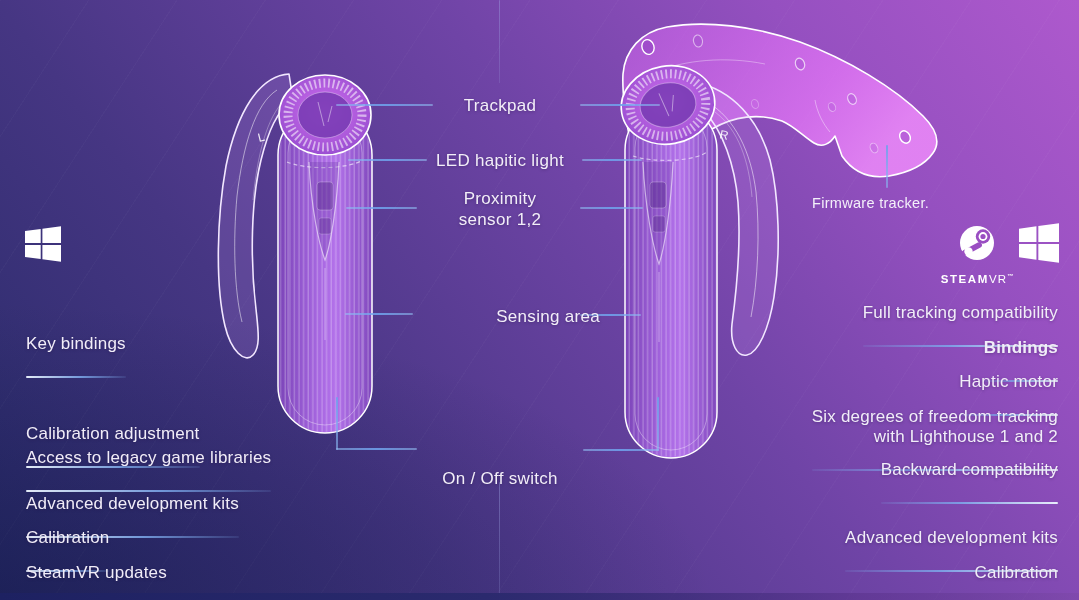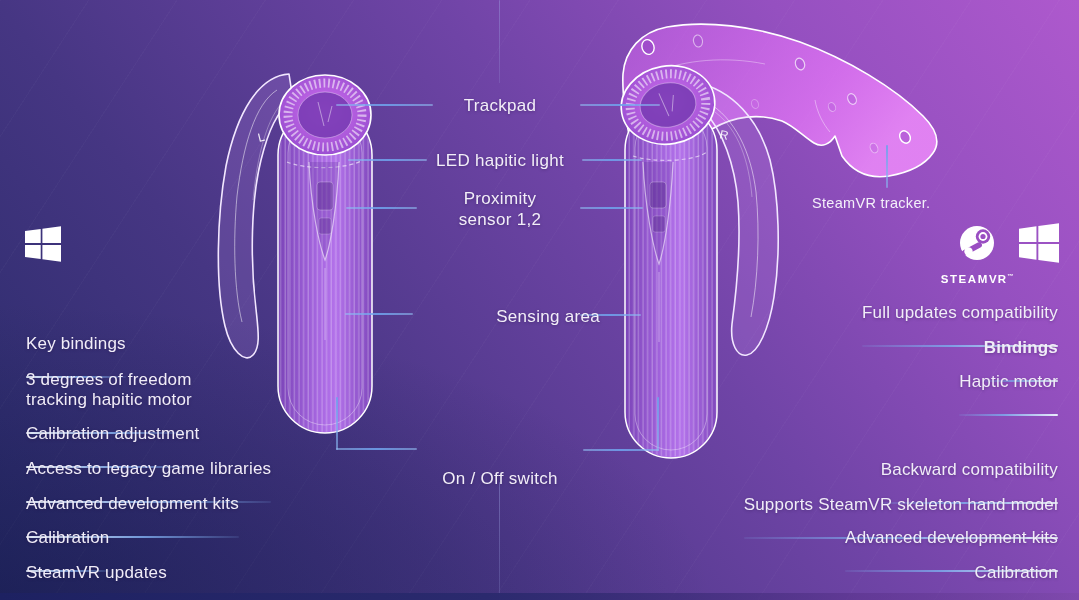--- a/index.html
+++ b/index.html
@@ -43,21 +43,21 @@
   .feat.left-side{left:26px;text-align:left;}
   .feat.left-side .feat-underline{
     background:linear-gradient(to right,rgba(238,246,255,0.95),rgba(125,170,235,0.85) 55%,rgba(125,170,235,0.12));}
   .feat.right-side{right:21px;text-align:right;}
   .feat.right-side .feat-underline{
     background:linear-gradient(to left,rgba(238,246,255,0.95),rgba(125,170,235,0.85) 55%,rgba(125,170,235,0.12));}
   
   .win-logo{position:absolute;}
   .steam-block{position:absolute;left:938px;top:220px;width:78px;text-align:center;}
   .steam-text{color:#ffffff;font-size:11.5px;font-weight:bold;letter-spacing:1.6px;margin-top:3px;}
-  .steam-text .vr{font-weight:bold;letter-spacing:1.2px;margin-top:34px;}
+  .steam-text .vr{font-weight:normal;letter-spacing:1.2px;margin-top:34px;}
   .steam-text .tm{font-size:6px;vertical-align:top;letter-spacing:0;}
   svg text{font-family:"Liberation Sans","DejaVu Sans",sans-serif;}
 </style>
 </head>
 <body>
 
 <div class="stage">
   <div class="bg-streaks"></div>
   <div class="bg-vignette"></div>
 
@@ -186,73 +186,69 @@
   <div class="hline" style="left:583px;top:449px;width:76px;"></div>
   <div class="vline" style="left:657px;top:397px;height:54px;"></div>
   <div class="vline" style="left:886px;top:145px;height:43px;"></div>
 
   <div class="callout-label" style="left:400px;top:95px;width:200px;">Trackpad</div>
   <div class="callout-label" style="left:400px;top:150px;width:200px;">LED hapitic light</div>
   <div class="callout-label" style="left:400px;top:188px;width:200px;">Proximity
 sensor 1,2</div>
   <div class="callout-label" style="left:400px;top:306px;width:200px;text-align:right;">Sensing area</div>
   <div class="callout-label" style="left:400px;top:440px;width:200px;margin-top:28px;">On / Off switch</div>
-  <div class="tracker-label" style="left:812px;top:195px;">SteamVR tracker.</div>
+  <div class="tracker-label" style="left:812px;top:195px;">Firmware tracker.</div>
 
   <div class="feat left-side" style="top:316px;">
     <span class="feat-text">Key bindings</span>
     <span class="feat-underline"></span>
   </div>
   <div class="feat left-side" style="top:352px;">
-    <span class="feat-text">3 degrees of freedom
-tracking hapitic motor</span>
     <span class="feat-underline"></span>
   </div>
   <div class="feat left-side" style="top:406px;">
     <span class="feat-text">Calibration adjustment</span>
     <span class="feat-underline"></span>
   </div>
-  <div class="feat left-side" style="top:441px;">
+  <div class="feat left-side" style="top:430px;">
     <span class="feat-text">Access to legacy game libraries</span>
     <span class="feat-underline"></span>
   </div>
   <div class="feat left-side" style="top:476px;">
     <span class="feat-text">Advanced development kits</span>
     <span class="feat-underline"></span>
   </div>
   <div class="feat left-side" style="top:510px;">
     <span class="feat-text">Calibration</span>
     <span class="feat-underline"></span>
   </div>
   <div class="feat left-side" style="top:545px;">
     <span class="feat-text">SteamVR updates</span>
     
   </div>
 
   <div class="feat right-side" style="top:285px;">
-    <span class="feat-text">Full updates compatibility</span>
+    <span class="feat-text">Full tracking compatibility</span>
     <span class="feat-underline"></span>
   </div>
   <div class="feat right-side" style="top:320px;font-weight:bold;">
     <span class="feat-text">Bindings</span>
     <span class="feat-underline"></span>
   </div>
   <div class="feat right-side" style="top:354px;">
     <span class="feat-text">Haptic motor</span>
     <span class="feat-underline"></span>
   </div>
   <div class="feat right-side" style="top:389px;">
+    <span class="feat-text">Six degrees of freedom tracking
+with Lighthouse 1 and 2</span>
     <span class="feat-underline"></span>
   </div>
   <div class="feat right-side" style="top:442px;">
     <span class="feat-text">Backward compatibility</span>
-    <span class="feat-underline"></span>
-  </div>
-  <div class="feat right-side" style="top:477px;">
-    <span class="feat-text">Supports SteamVR skeleton hand model</span>
     <span class="feat-underline"></span>
   </div>
   <div class="feat right-side" style="top:510px;">
     <span class="feat-text">Advanced development kits</span>
     <span class="feat-underline"></span>
   </div>
   <div class="feat right-side" style="top:545px;">
     <span class="feat-text">Calibration</span>
     
   </div>

